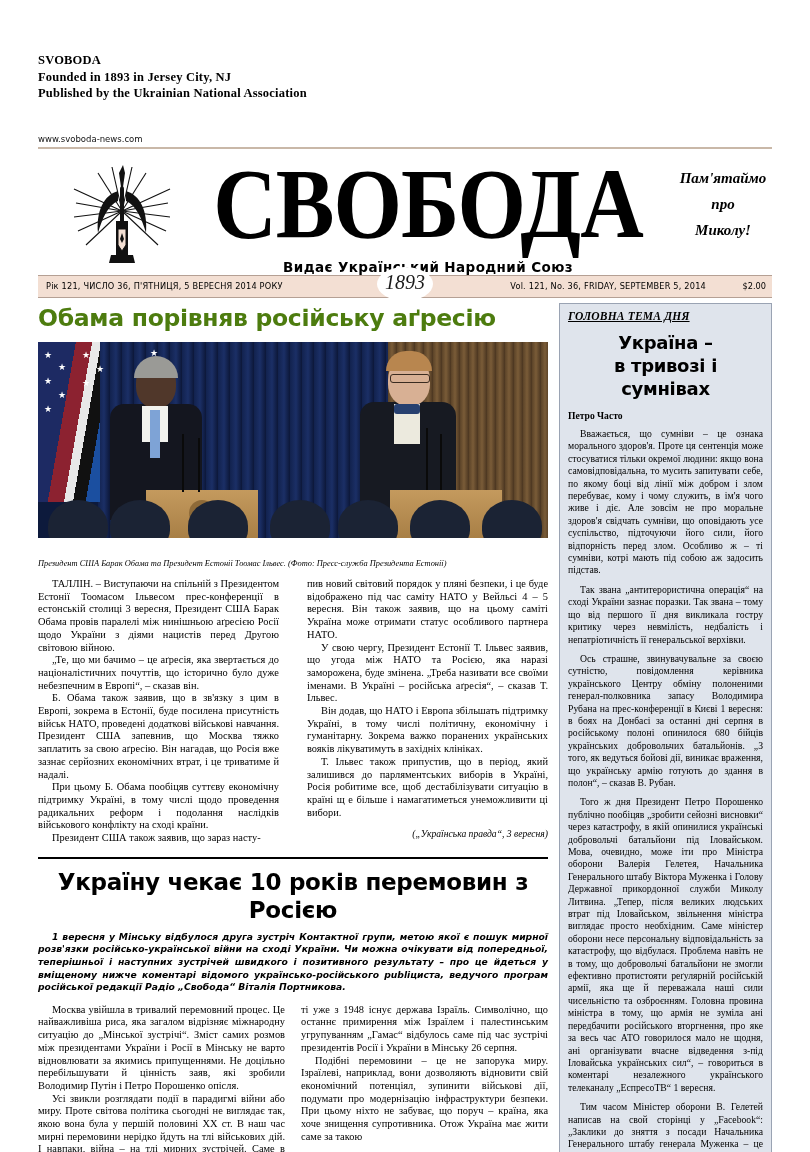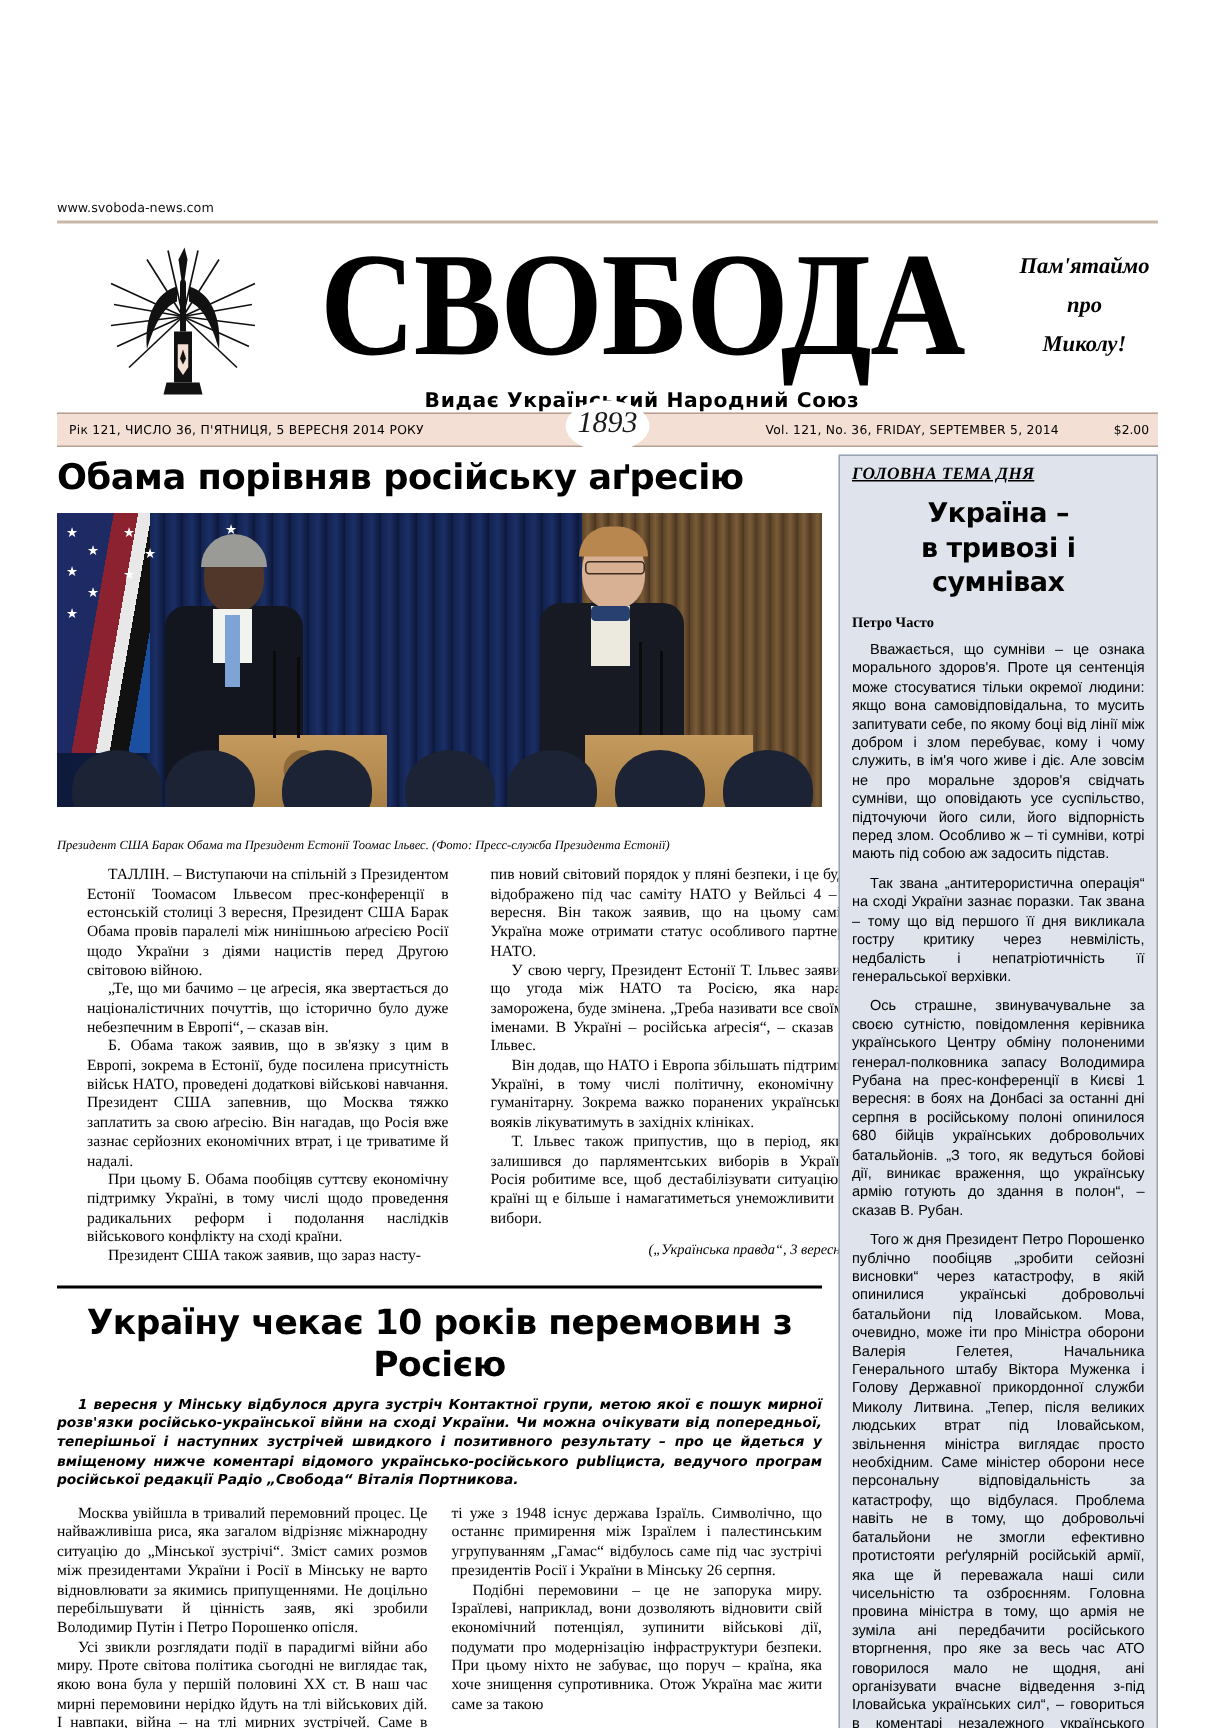--- a/index.html
+++ b/index.html
@@ -68,21 +68,21 @@
   }
 
   
   .body-area{position:absolute;left:38px;top:303px;width:734px;}
   .left-block{position:absolute;left:0;top:0;width:510px;}
   .side-col{position:absolute;left:521px;top:0;width:213px;}
 
   
   .headline-a{
     font-family:"DejaVu Sans", sans-serif;font-weight:bold;
-    font-size:23.5px;line-height:30px;letter-spacing:-.3px;color:#000000;
+    font-size:23.5px;line-height:30px;letter-spacing:-.3px;color:#4d7c0f;
   }
 
   
   .photo{
     position:relative;margin-top:9px;width:510px;height:196px;
     background:#0d1a3c;overflow:hidden;border:0;
   }
   .ph-curtain{position:absolute;left:60px;top:0;width:290px;height:196px;
     background:repeating-linear-gradient(90deg,#12224e 0px,#1b2f66 6px,#0c1738 12px);}
   .ph-wallR{position:absolute;left:350px;top:0;width:160px;height:196px;
@@ -108,21 +108,21 @@
   .mic{position:absolute;width:2px;background:#0a0a0a;}
   .crowd{position:absolute;left:0;bottom:0;width:510px;height:40px;}
   .crowd span{position:absolute;bottom:-14px;width:60px;height:52px;border-radius:50% 50% 42% 42%;background:#1b2334;}
 
   .caption{
     margin-top:20px;width:510px;
     font-family:"Liberation Serif", serif;font-style:italic;font-size:8.4px;line-height:11px;
   }
 
   
-  .colsA{display:flex;gap:28px;margin-top:9px;width:510px;margin-left:20px;}
+  .colsA{display:flex;gap:28px;margin-top:9px;width:510px;}
   .colsA .col{width:247px;}
   p.body-txt{
     margin:0;font-family:"Liberation Serif", serif;
     font-size:10.4px;line-height:12.7px;text-align:justify;text-indent:14px;
     hyphens:auto;
   }
   p.body-txt.noind{text-indent:0;}
   .source-line{
     margin-top:9px;text-align:right;
     font-family:"Liberation Serif", serif;font-style:italic;font-size:9.6px;
@@ -156,29 +156,34 @@
   .side-title{
     margin-top:9px;text-align:center;
     font-family:"DejaVu Sans", sans-serif;font-weight:bold;
     font-size:18px;line-height:23px;letter-spacing:-.3px;
   }
   .byline{
     margin-top:10px;
     font-family:"Liberation Serif", serif;font-weight:bold;font-size:9.6px;
   }
   p.side-txt{
-    margin:7px 0 0 0;font-family:Liberation Sans, sans-serif;
+    margin:7px 0 0 0;font-family:Liberation Serif, serif;
     font-size:9.7px;line-height:12.4px;text-align:justify;text-indent:12px;
   }
 </style>
 </head>
 <body>
 
 <div class="page">
 
+  <div class="topinfo">
+    <div>SVOBODA</div>
+    <div>Founded in 1893 in Jersey City, NJ</div>
+    <div>Published by the Ukrainian National Association</div>
+  </div>
   <div class="site-url">www.svoboda-news.com</div>
   <div class="url-rule"></div>
 
   <div class="masthead">
     <svg class="emblem" viewBox="0 0 108 108">
       <g stroke="#111" stroke-width="1.1" fill="none">
         <line x1="54" y1="52" x2="6" y2="30"></line>
           <line x1="54" y1="52" x2="8" y2="44"></line>
         <line x1="54" y1="52" x2="6" y2="58"></line>
           <line x1="54" y1="52" x2="10" y2="72"></line>

